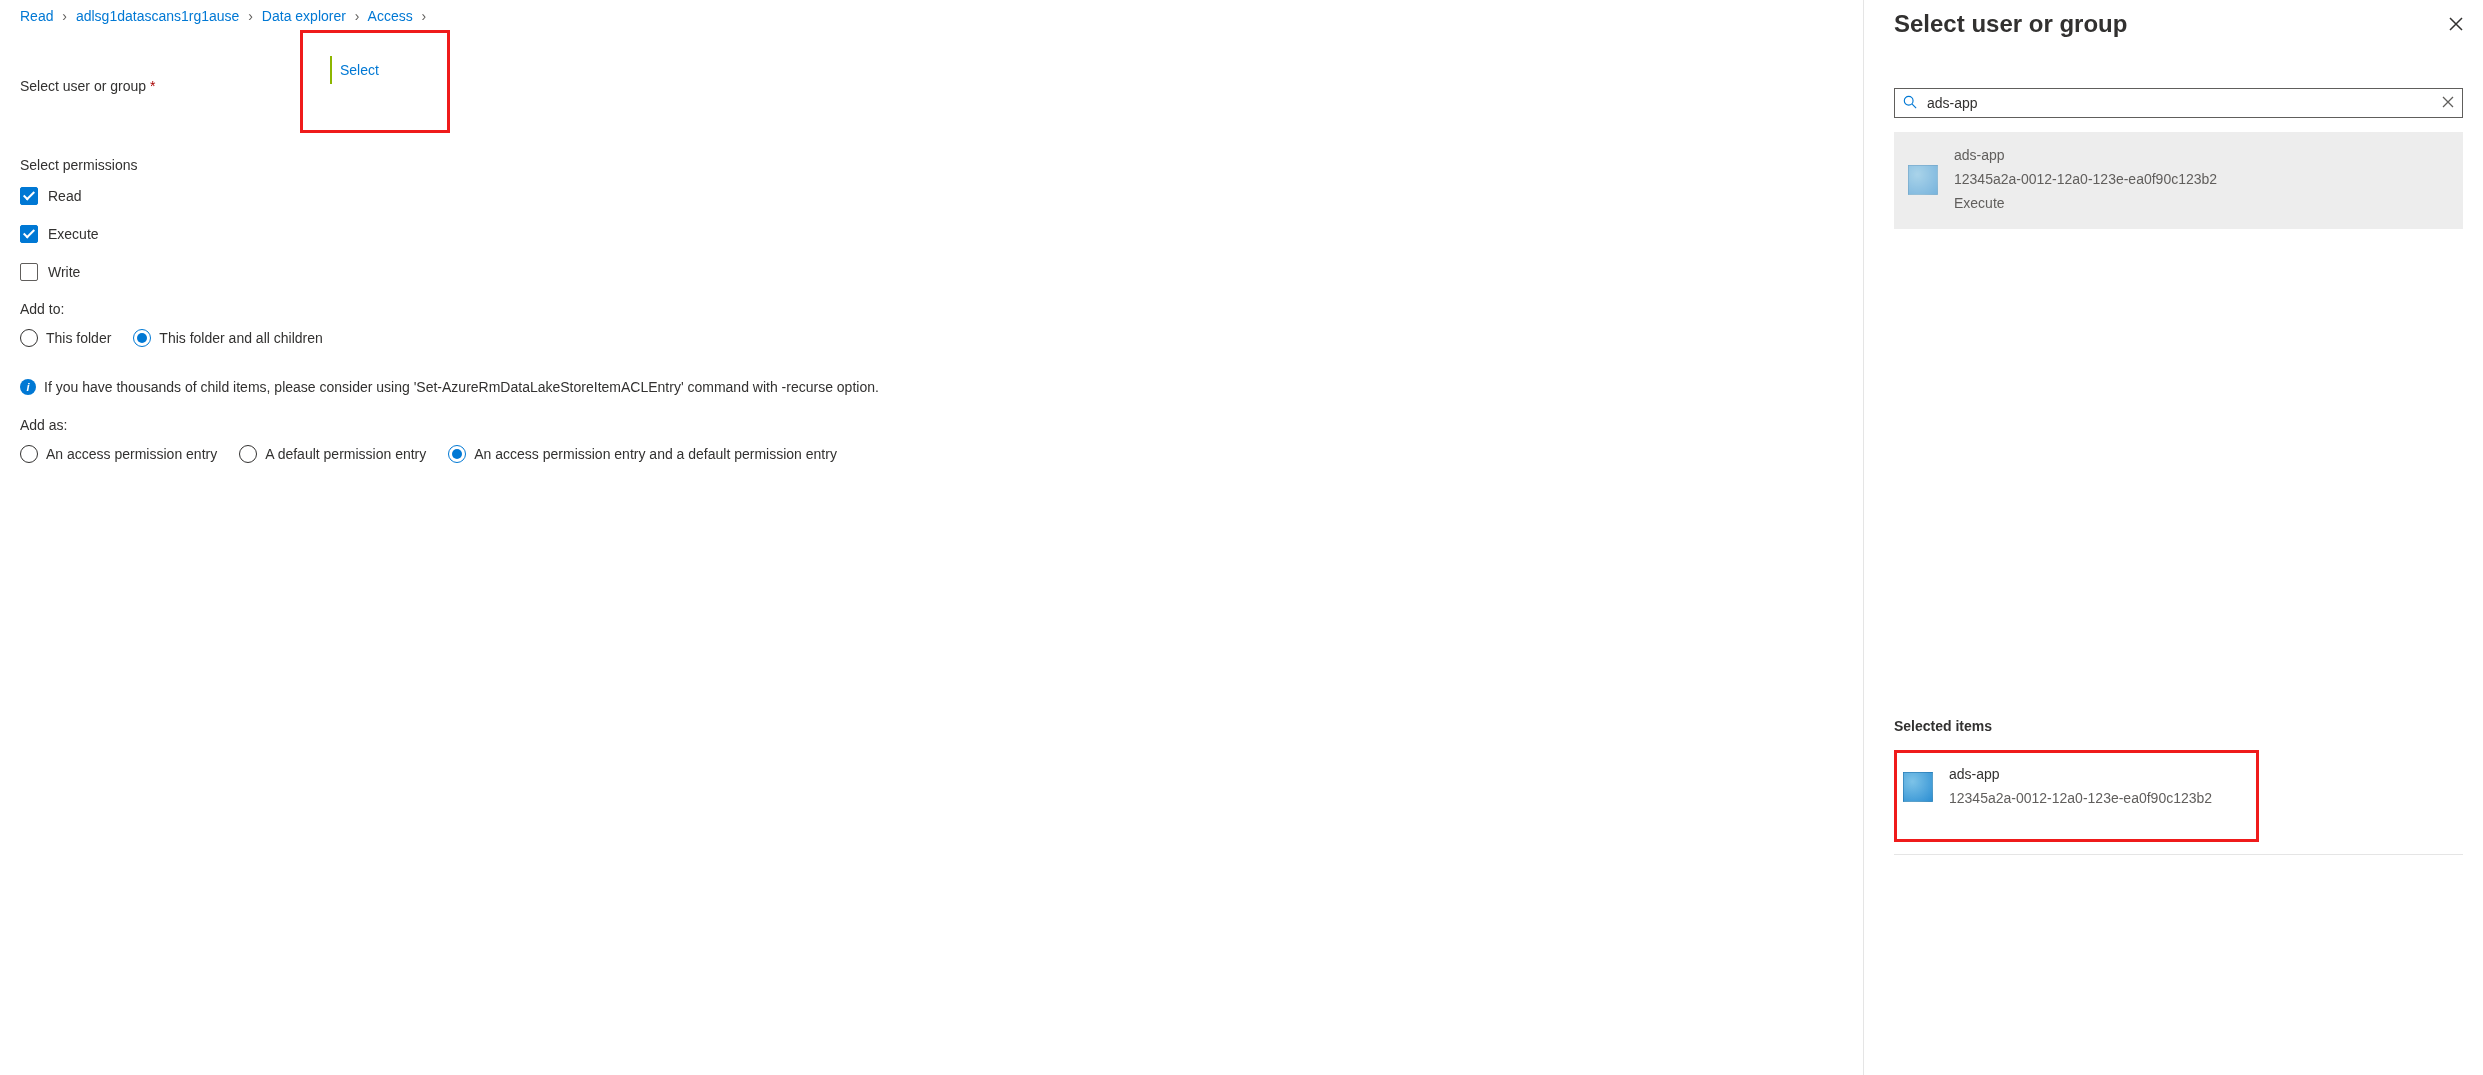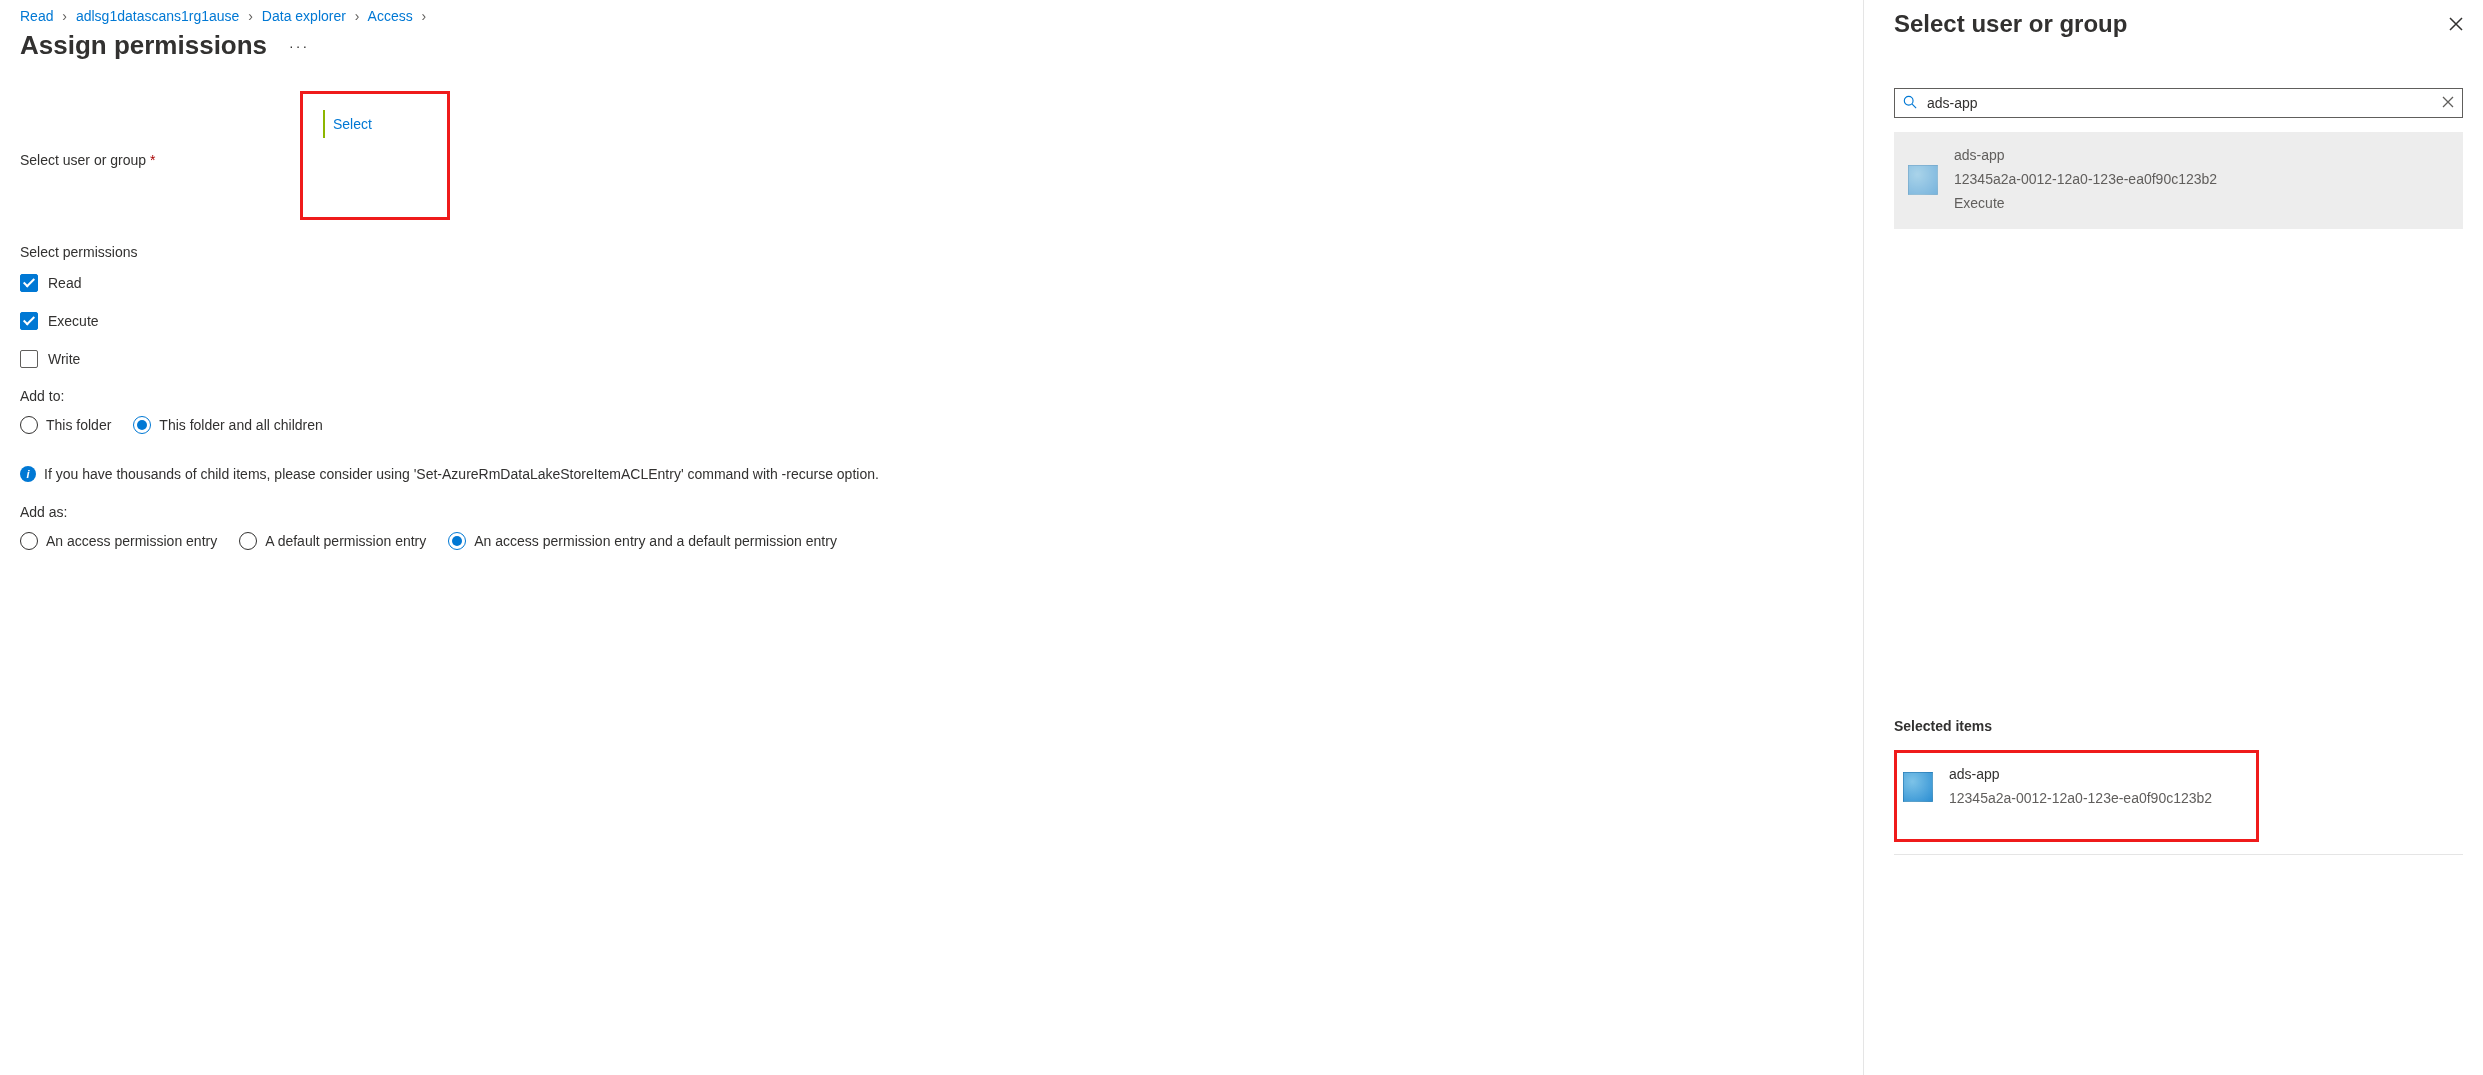--- a/index.html
+++ b/index.html
@@ -30,23 +30,23 @@
   .title-row { display: flex; align-items: center; margin-bottom: 30px; }
   .title-row h1 { font-size: 26px; font-weight: 600; margin: 0; color:#323130;}
   .title-row .more { margin-left: 22px; color: #323130; cursor: pointer; user-select:none; letter-spacing:2px;}
 
   
   .field-row { display: flex; align-items: center; margin-bottom: 24px; }
   .field-label { width: 280px; padding-top: 8px; color:#323130;}
   .required-star { color: #a80000; margin-left: 4px; }
   .select-box-highlight {
     border: 3px solid #ef1b1b;
-    padding: 4px;
+    padding: 11px;
     width: 150px;
-    height: 129px;
+    height: 103px;
   }
   .select-box-inner {
     border-left: 2px solid #8db600;
     margin: 12px 0 0 16px;
     padding: 6px 8px;
   }
   .select-link { color:#0078d4; cursor:pointer; }
 
   
   .sec-heading { font-weight: 400; margin: 6px 0 14px 0; }
@@ -168,24 +168,20 @@
     <a href="#">Read</a>
     <span class="sep">›</span>
     <a href="#">adlsg1datascans1rg1ause</a>
     <span class="sep">›</span>
     <a href="#">Data explorer</a>
     <span class="sep">›</span>
     <a href="#">Access</a>
     <span class="sep">›</span>
   </div>
 
-  <div class="title-row">
-    <h1>Assign permissions</h1>
-    <span class="more">···</span>
-  </div>
 
   <div class="field-row">
     <div class="field-label">
       <span>Select user or group</span><span class="required-star">*</span>
     </div>
     <div class="select-box-highlight">
       <div class="select-box-inner">
         <span class="select-link">Select</span>
       </div>
     </div>

